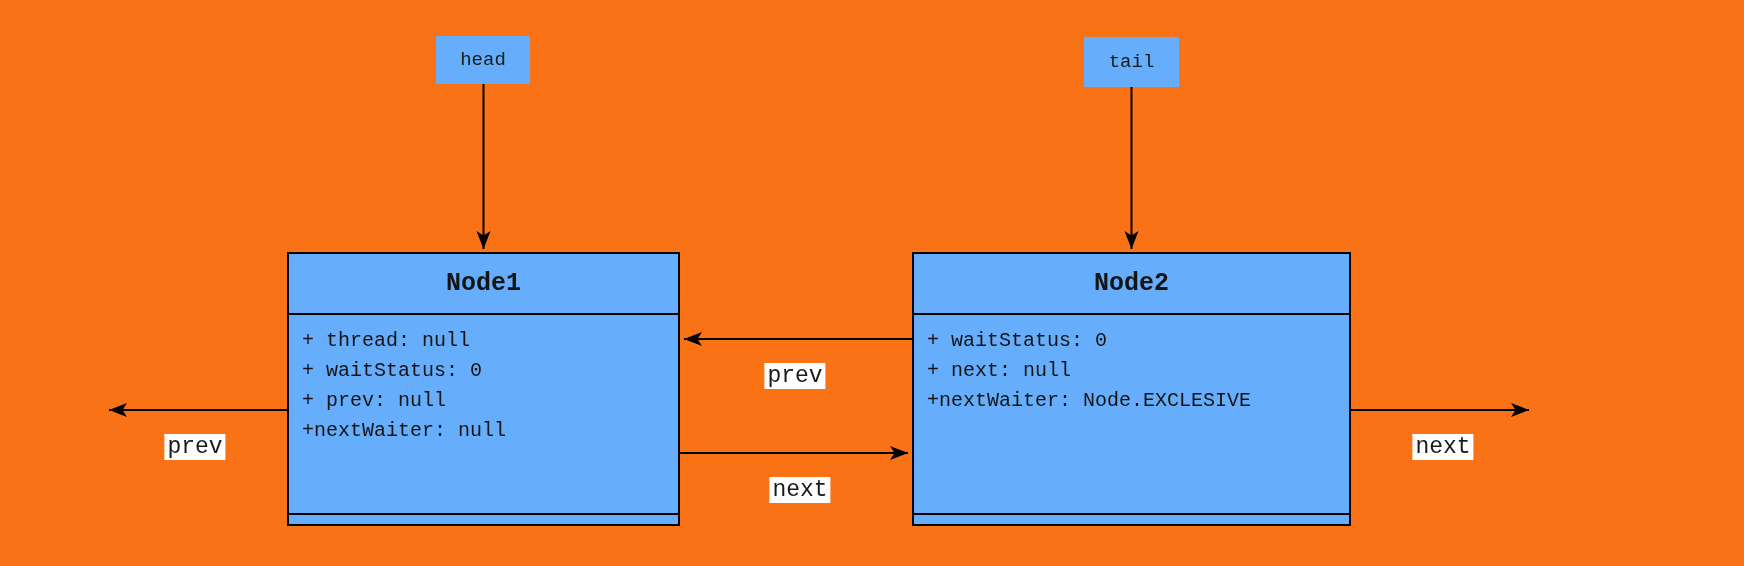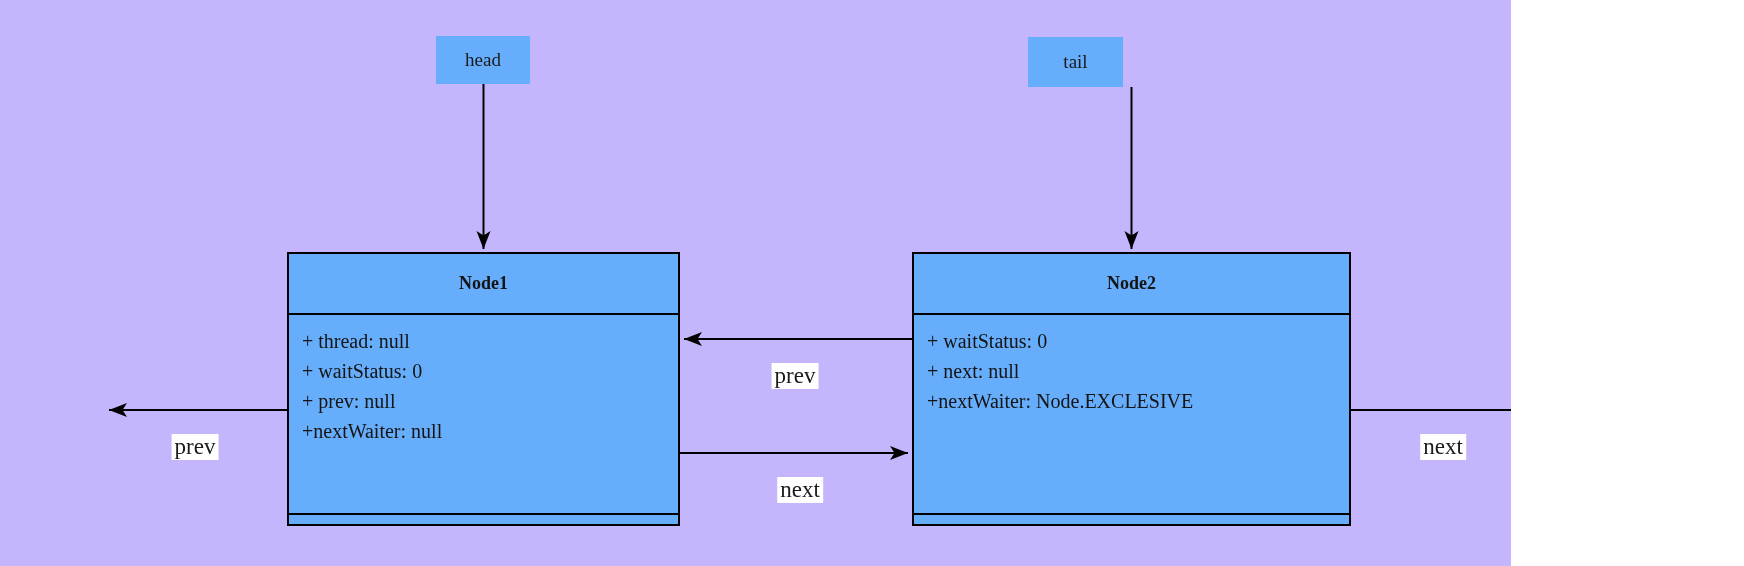--- a/index.html
+++ b/index.html
@@ -2,61 +2,61 @@
 <html><head>
 <meta charset="utf-8">
 <style>
   html, body {
     margin: 0;
     padding: 0;
     background: #ffffff;
   }
   .canvas {
     position: relative;
-    width: 1511px;
+    width: 1744px;
     height: 566px;
-    background: #c4b5fd;
-    font-family: Liberation Serif, serif;
+    background: #f97316;
+    font-family: Liberation Mono, monospace;
     color: #141414;
     overflow: hidden;
   }
 
   
   .pointer-box {
     position: absolute;
     background: #66AEFB;
     display: flex;
     align-items: center;
     justify-content: center;
     font-size: 19px;
     color: #1a1a1a;
   }
   .pointer-head { left: 436px; top: 36px; width: 94px; height: 48px; }
-  .pointer-tail { left: 1028px; top: 37px; width: 95px; height: 50px; justify-content: center; }
+  .pointer-tail { left: 1084px; top: 37px; width: 95px; height: 50px; justify-content: center; }
 
   
   .node {
     position: absolute;
     background: #66AEFB;
     border: 2px solid #000000;
     box-sizing: border-box;
     display: flex;
     flex-direction: column;
   }
   .node1 { left: 287px; top: 252px; width: 393px; height: 274px; }
   .node2 { left: 912px; top: 252px; width: 439px; height: 274px; }
 
   .node-title {
     flex: 0 0 59px;
     border-bottom: 2px solid #000000;
     display: flex;
     align-items: center;
     justify-content: center;
     font-weight: bold;
-    font-size: 18px;
+    font-size: 25px;
   }
   .node-fields {
     flex: 0 0 200px;
     border-bottom: 2px solid #000000;
     padding: 11px 0 16px 13px;
     font-size: 20px;
     line-height: 30px;
     box-sizing: border-box;
   }
   .node-footer {

